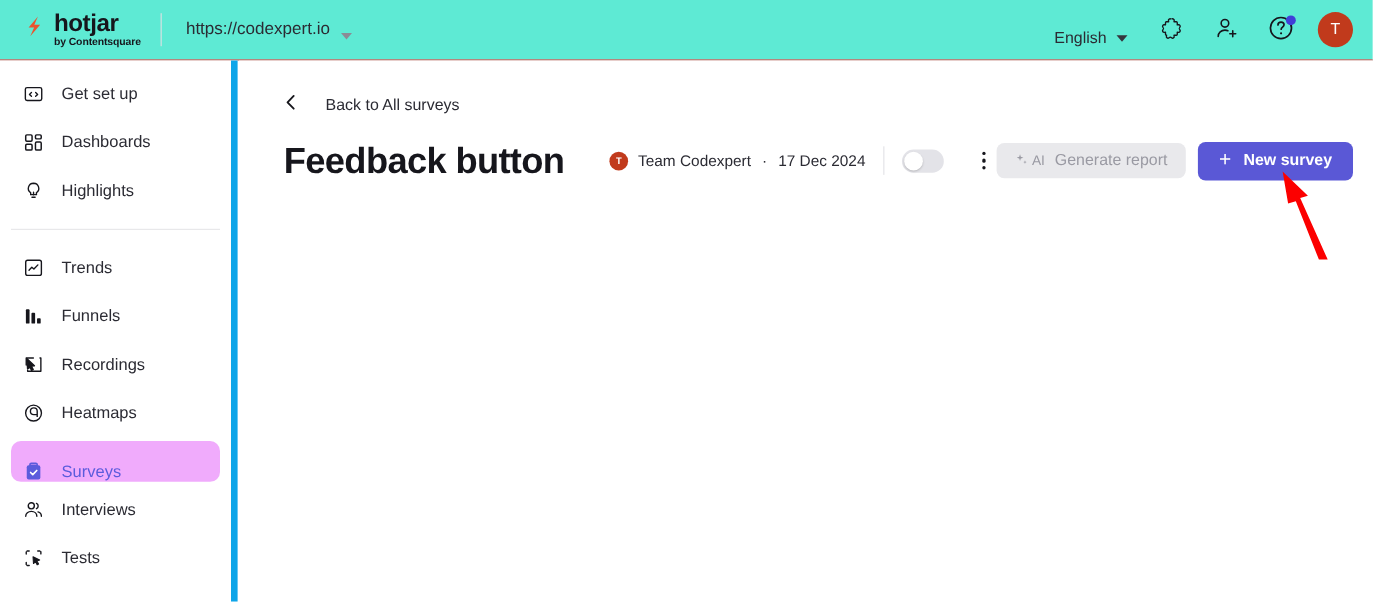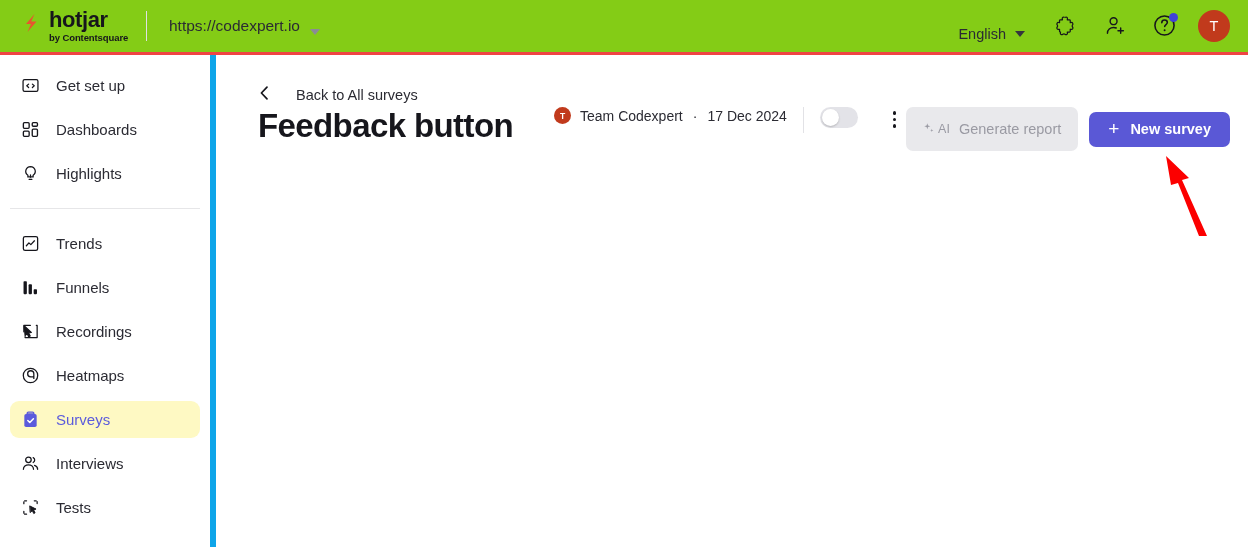--- a/index.html
+++ b/index.html
@@ -8,23 +8,23 @@
     width: 1248px; height: 547px;
     background: #ffffff;
     font-family: "Liberation Sans", sans-serif;
     overflow: hidden;
   }
   #app { position: relative; width: 1248px; height: 547px; background:#fff; }
 
   
   .topbar {
     position: absolute; left:0; top:0; width:1248px; height:55px;
-    border-bottom: 3px solid #ef4444;
+    border-bottom: 1px solid #ef4444;
     display: flex; align-items: center;
-    background: #84cc16;
+    background: #5eead4;
   }
   .logo-wrap {
     display:flex; align-items:center; gap:7px;
     padding-left: 22px; width: 146px; height:100%;
   }
   .logo-mark { width:20px; height:22px; flex:none; margin-top:-5px; }
   .logo-text { line-height:1; }
   .logo-name {
     font-size: 22px; font-weight: bold; color:#16161c;
     letter-spacing:-0.4px; display:block;
@@ -80,39 +80,39 @@
     padding-top: 12px;
   }
   .nav-item {
     display:flex; align-items:center; gap:16px;
     height:37px; margin: 0 10px; padding-left:10px;
     border-radius:9px; cursor:pointer;
   }
   .nav-item + .nav-item { margin-top: 7px; }
   .nav-icon { width:20px;height:20px; flex:none; display:flex; align-items:center; justify-content:center;}
   .nav-label { font-size:15px; color:#2b2b33; }
-  .nav-item.active { background:#fef9c3; }
+  .nav-item.active { background:#f0abfc;align-items:flex-end; }
   .nav-item.active .nav-label { color:#5b5bdc; }
   .nav-sep {
     height:1px; background:#e6e6e8; margin: 16px 10px 16px 10px;
   }
 
   
   .main {
     position:absolute; left:217px; top:55px;
     width:1031px; height:492px; background:#fff;
   }
   .back-link {
     position:absolute; left:41px; top:30px;
     display:flex; align-items:center; gap:25px; cursor:pointer;
   }
   .back-label { font-size:14.5px; color:#2b2b33; }
   .title-row {
-    position:absolute; left:41px; top:52px; right:18px; height:54px;
-    display:flex; align-items:flex-start;
+    position:absolute; left:41px; top:64px; right:18px; height:54px;
+    display:flex; align-items:center;
   }
   .page-title {
     font-size:33px; font-weight:bold; color:#16161c;
     letter-spacing:-0.6px; margin:0; white-space:nowrap;
   }
   .meta-group {
     display:flex; align-items:center; gap:9px; margin-left: 41px;
   }
   .avatar-sm {
     width:17px;height:17px;border-radius:50%;
@@ -138,21 +138,21 @@
   .kebab i { width:3.5px;height:3.5px;border-radius:50%;background:#16161c;display:block; }
 
   .actions { margin-left:auto; display:flex; align-items:center; gap:11px; }
   .btn {
     display:flex;align-items:center;justify-content:center;
     border:none; border-radius:7px; cursor:pointer;
     font-family:"Liberation Sans", sans-serif;
   }
   .btn-ai {
     background:#e9e9ec; color:#9a9aa3;
-    height:44px; padding: 0 17px; gap:9px; font-size:14.5px;
+    height:32px; padding: 0 17px; gap:9px; font-size:14.5px;
     cursor:default;
   }
   .ai-tag { display:flex; align-items:center; gap:3px; font-size:12.5px; color:#9a9aa3; }
   .btn-primary {
     background:#5a58d6; color:#fff;
     height:35px; padding:0 19px; gap:11px; font-size:14.5px; font-weight:bold;
   }
   .plus-ico { font-size:19px; font-weight:normal; line-height:1; margin-top:-1px;}
 
   

